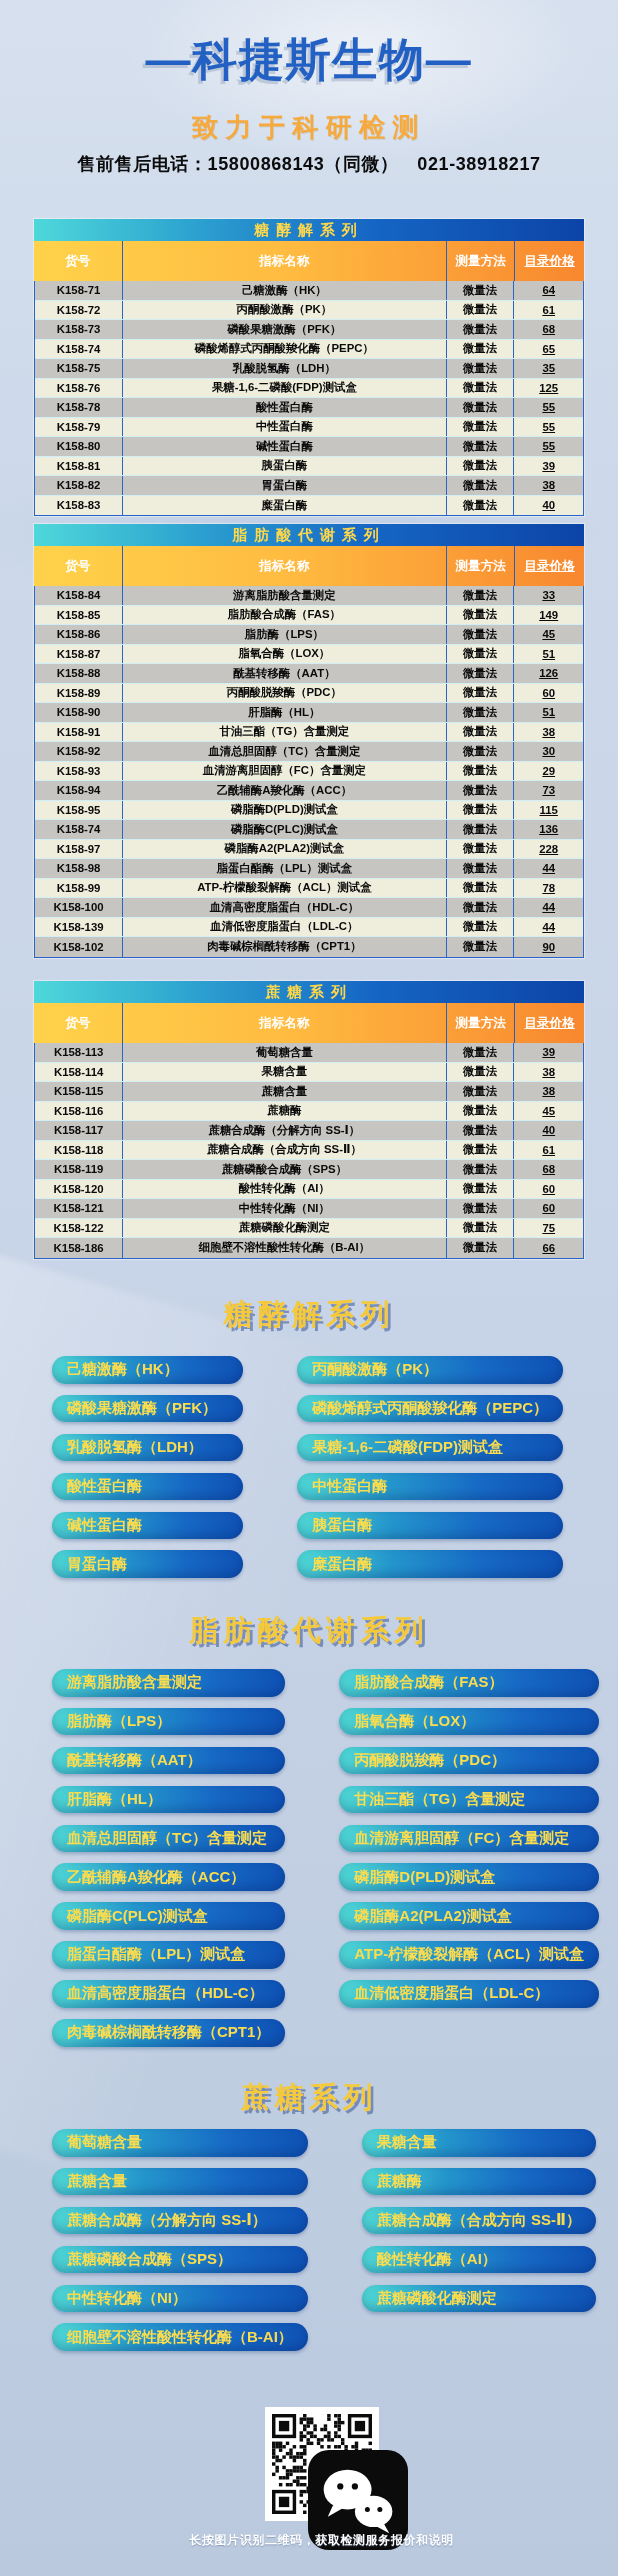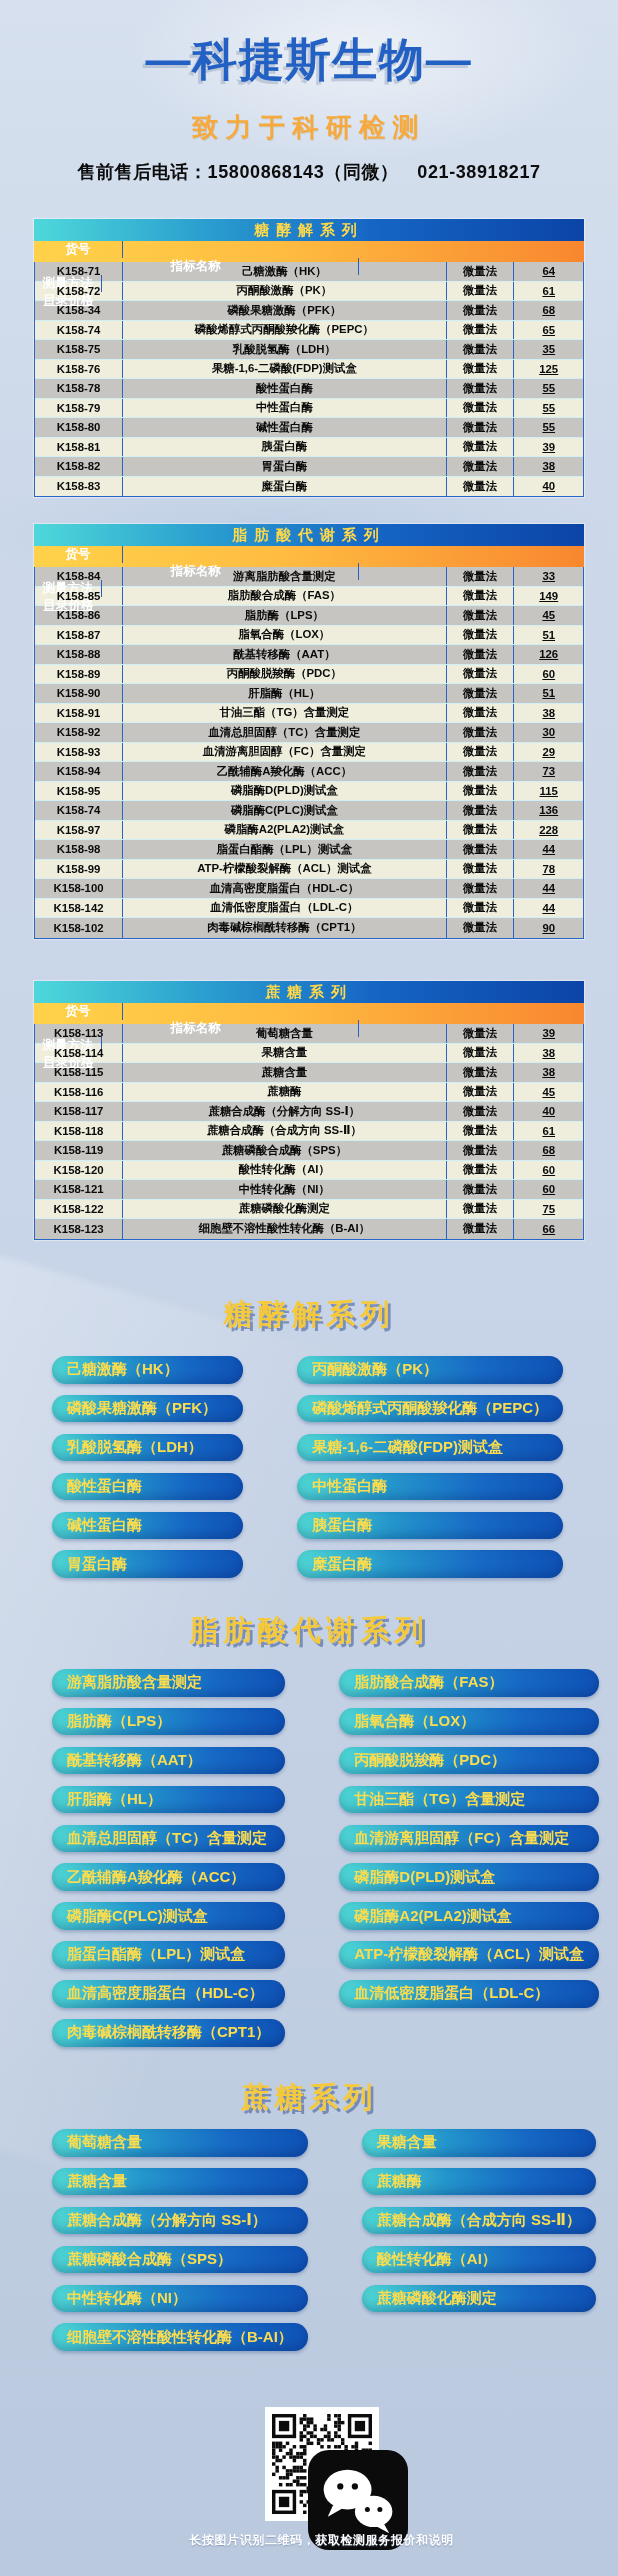--- a/index.html
+++ b/index.html
@@ -13,27 +13,27 @@
        background:linear-gradient(90deg,rgba(255,255,255,.28),rgba(255,255,255,0));filter:blur(3.4px);}
   .sh3{top:469px;left:0;width:618px;height:126px;
        background:radial-gradient(ellipse at 45% 50%,rgba(180,198,224,.55),rgba(180,198,224,0) 70%);}
 
   
   .hero{position:absolute;top:0;left:0;width:100%;text-align:center;}
   .company{position:absolute;top:30px;left:0;width:100%;font-size:45px;font-weight:900;color:#2261c3;
            letter-spacing:1.7px;text-shadow:-2.9px 3.4px 0 rgba(140,155,180,.42);margin:0;}
   .slogan{position:absolute;top:110px;left:0;width:100%;font-size:26px;font-weight:900;color:#f7a93c;
           letter-spacing:7.4px;text-shadow:0.6px 1.1px 0 rgba(160,120,40,.25);}
-  .phone{position:absolute;top:160px;left:0;width:100%;font-size:18px;font-weight:900;color:#0c0c0c;letter-spacing:0.6px;}
+  .phone{position:absolute;top:152px;left:0;width:100%;font-size:18px;font-weight:900;color:#0c0c0c;letter-spacing:0.6px;}
 
   
   .ptable{position:absolute;left:34px;width:550px;box-shadow:0 0 0 1.1px rgba(255,255,255,.38);}
   .ptitle{height:22px;line-height:22px;text-align:center;font-size:15px;font-weight:900;color:#ffd84a;
           letter-spacing:6.9px;background:linear-gradient(90deg,#4ed8da 0%,#2da4d0 28%,#1565c4 62%,#0b44a6 100%);}
-  .phead{display:flex;height:21px;background:linear-gradient(90deg,#ffd24a 0%,#ffbc41 45%,#f8872f 100%);flex-direction:column;}
+  .phead{display:flex;height:40px;background:linear-gradient(90deg,#ffd24a 0%,#ffbc41 45%,#f8872f 100%);}
   .hc{display:flex;align-items:center;justify-content:center;color:#fff;font-weight:900;font-size:12.6px;
       box-sizing:border-box;border-right:1.1px solid #2a5fc0;}
   .hc:last-child{border-right:none;}
   .pbody{border:1.7px solid #2765c8;border-top:none;box-sizing:border-box;}
   .prow{display:flex;height:19.5px;box-sizing:border-box;border-bottom:1.1px solid #cfeef5;}
   .prow:last-child{border-bottom:none;text-align:center;}
   .prow:nth-child(odd){background:#c6c5c2;}
   .prow:nth-child(even){background:#efeedd;}
   .bc{display:flex;align-items:center;justify-content:center;font-weight:800;font-size:11.4px;color:#0b0b0b;
       box-sizing:border-box;border-right:1.7px solid #2765c8;white-space:nowrap;overflow:hidden;}
@@ -88,21 +88,21 @@
           <div class="bc c2">微量法</div>
           <div class="bc c3">64</div>
         </div>
         <div class="prow">
           <div class="bc c0">K158-72</div>
           <div class="bc c1">丙酮酸激酶（PK）</div>
           <div class="bc c2">微量法</div>
           <div class="bc c3">61</div>
         </div>
         <div class="prow">
-          <div class="bc c0">K158-34</div>
+          <div class="bc c0">K158-73</div>
           <div class="bc c1">磷酸果糖激酶（PFK）</div>
           <div class="bc c2">微量法</div>
           <div class="bc c3">68</div>
         </div>
         <div class="prow">
           <div class="bc c0">K158-74</div>
           <div class="bc c1">磷酸烯醇式丙酮酸羧化酶（PEPC）</div>
           <div class="bc c2">微量法</div>
           <div class="bc c3">65</div>
         </div>
@@ -262,21 +262,21 @@
           <div class="bc c2">微量法</div>
           <div class="bc c3">78</div>
         </div>
         <div class="prow">
           <div class="bc c0">K158-100</div>
           <div class="bc c1">血清高密度脂蛋白（HDL-C）</div>
           <div class="bc c2">微量法</div>
           <div class="bc c3">44</div>
         </div>
         <div class="prow">
-          <div class="bc c0">K158-142</div>
+          <div class="bc c0">K158-139</div>
           <div class="bc c1">血清低密度脂蛋白（LDL-C）</div>
           <div class="bc c2">微量法</div>
           <div class="bc c3">44</div>
         </div>
         <div class="prow">
           <div class="bc c0">K158-102</div>
           <div class="bc c1">肉毒碱棕榈酰转移酶（CPT1）</div>
           <div class="bc c2">微量法</div>
           <div class="bc c3">90</div>
         </div>
@@ -346,21 +346,21 @@
           <div class="bc c2">微量法</div>
           <div class="bc c3">60</div>
         </div>
         <div class="prow">
           <div class="bc c0">K158-122</div>
           <div class="bc c1">蔗糖磷酸化酶测定</div>
           <div class="bc c2">微量法</div>
           <div class="bc c3">75</div>
         </div>
         <div class="prow">
-          <div class="bc c0">K158-123</div>
+          <div class="bc c0">K158-186</div>
           <div class="bc c1">细胞壁不溶性酸性转化酶（B-AI）</div>
           <div class="bc c2">微量法</div>
           <div class="bc c3">66</div>
         </div>
       </div>
   </section>
 
   <div class="sectitle" style="top:1295px">糖酵解系列</div>
   <div class="taggrid" style="top:1356px">
       <div class="pill">己糖激酶（HK）</div>

